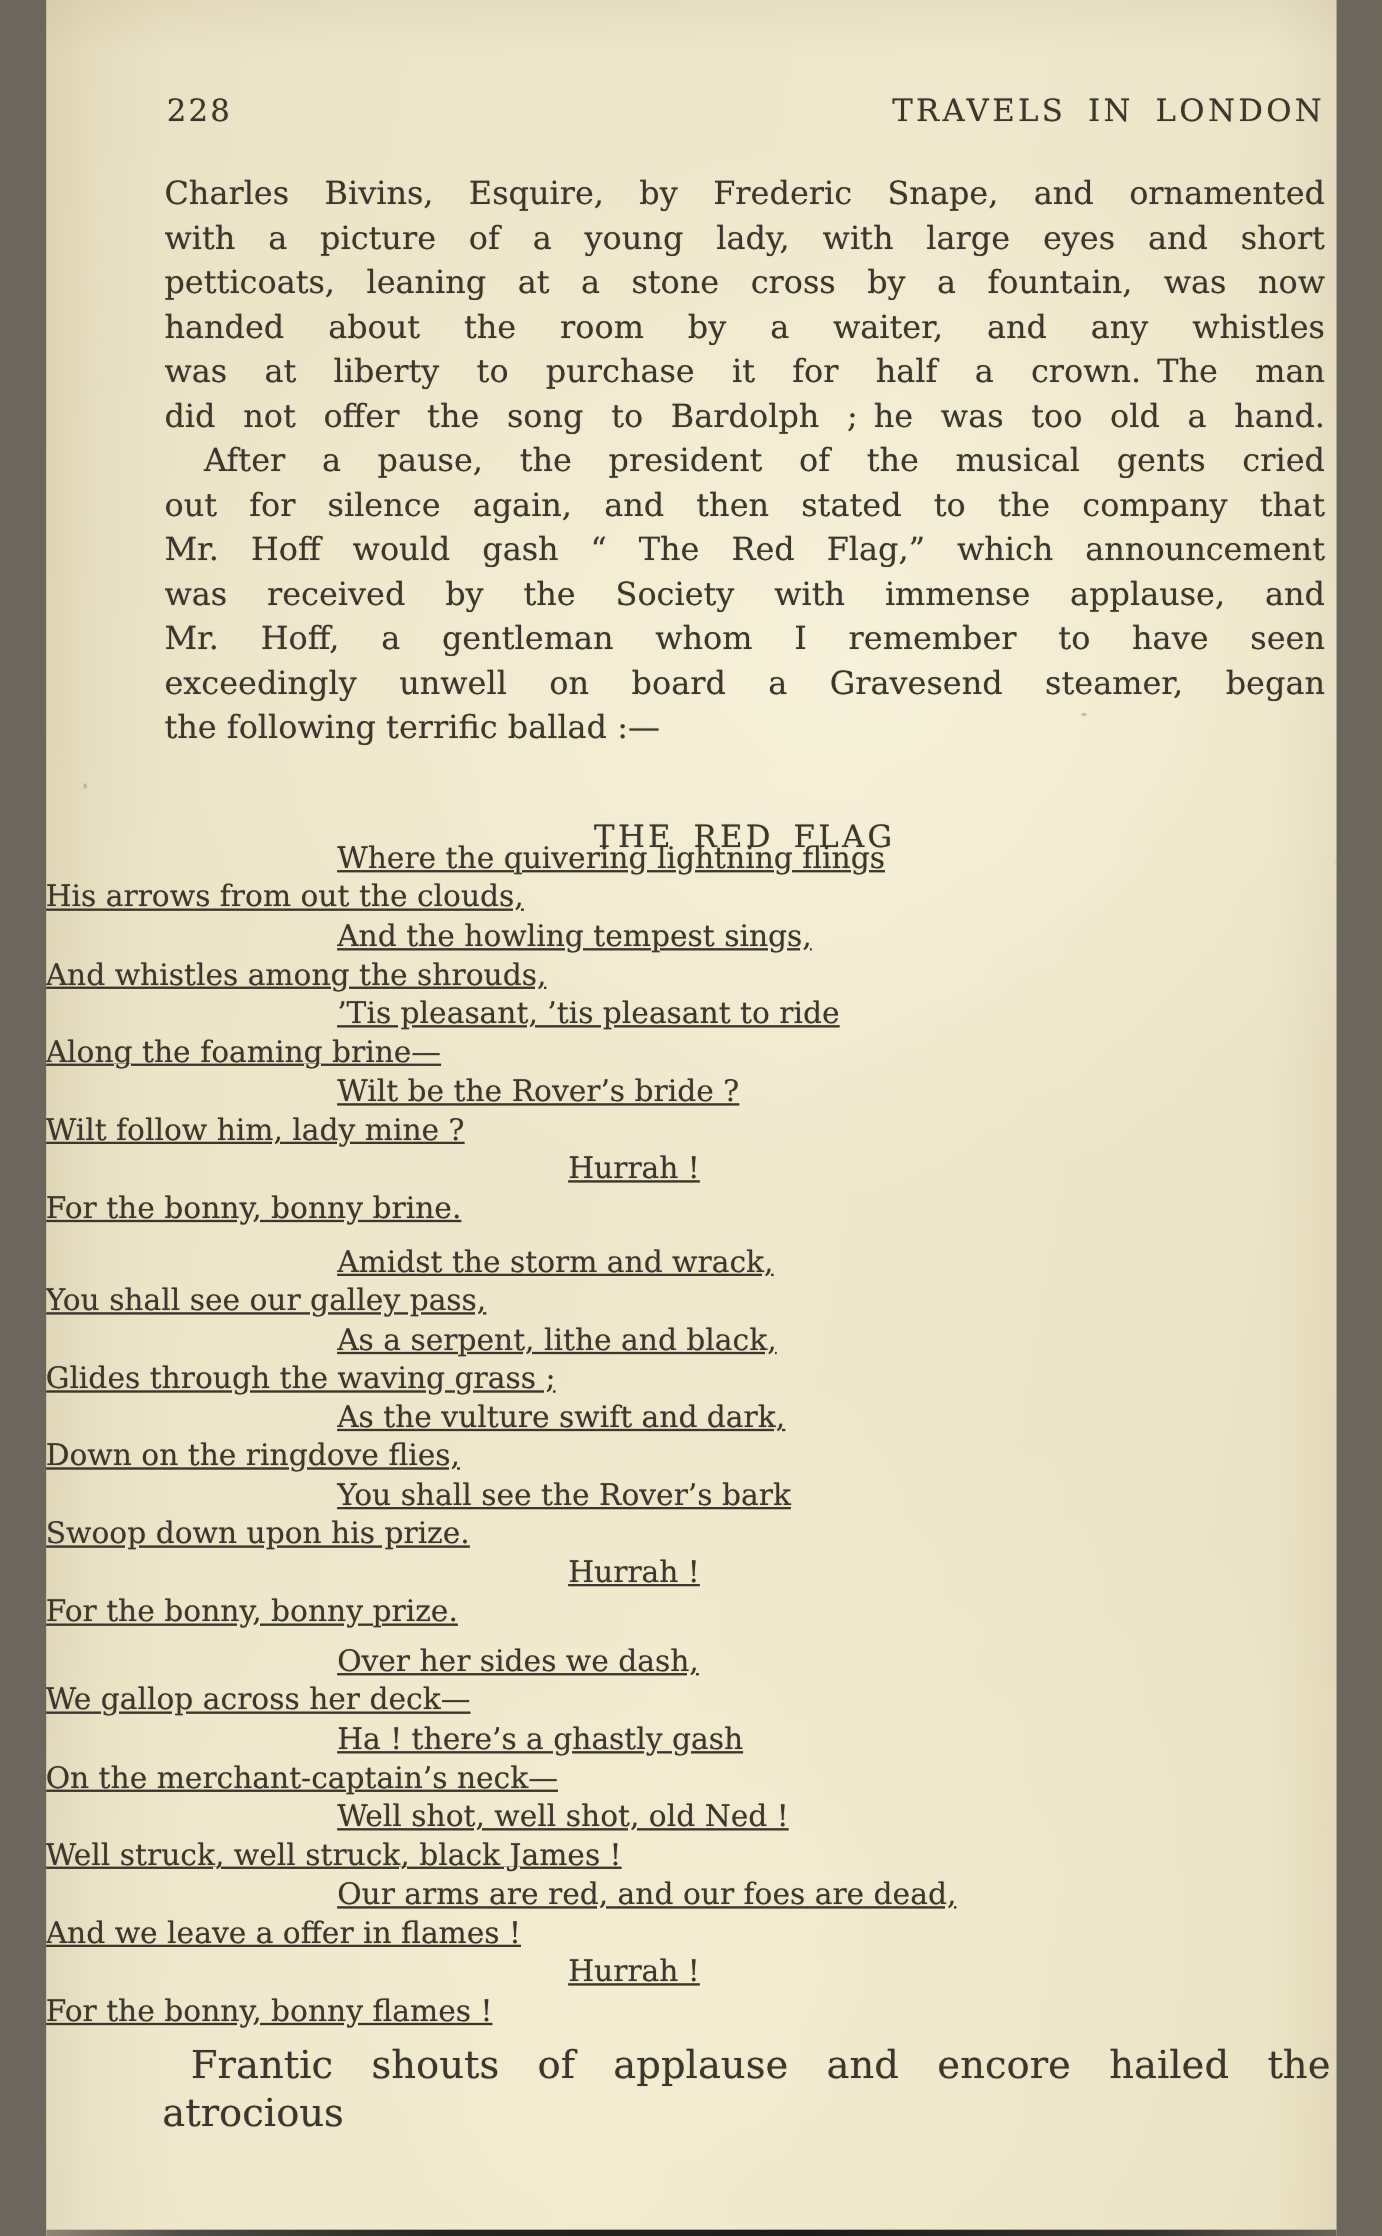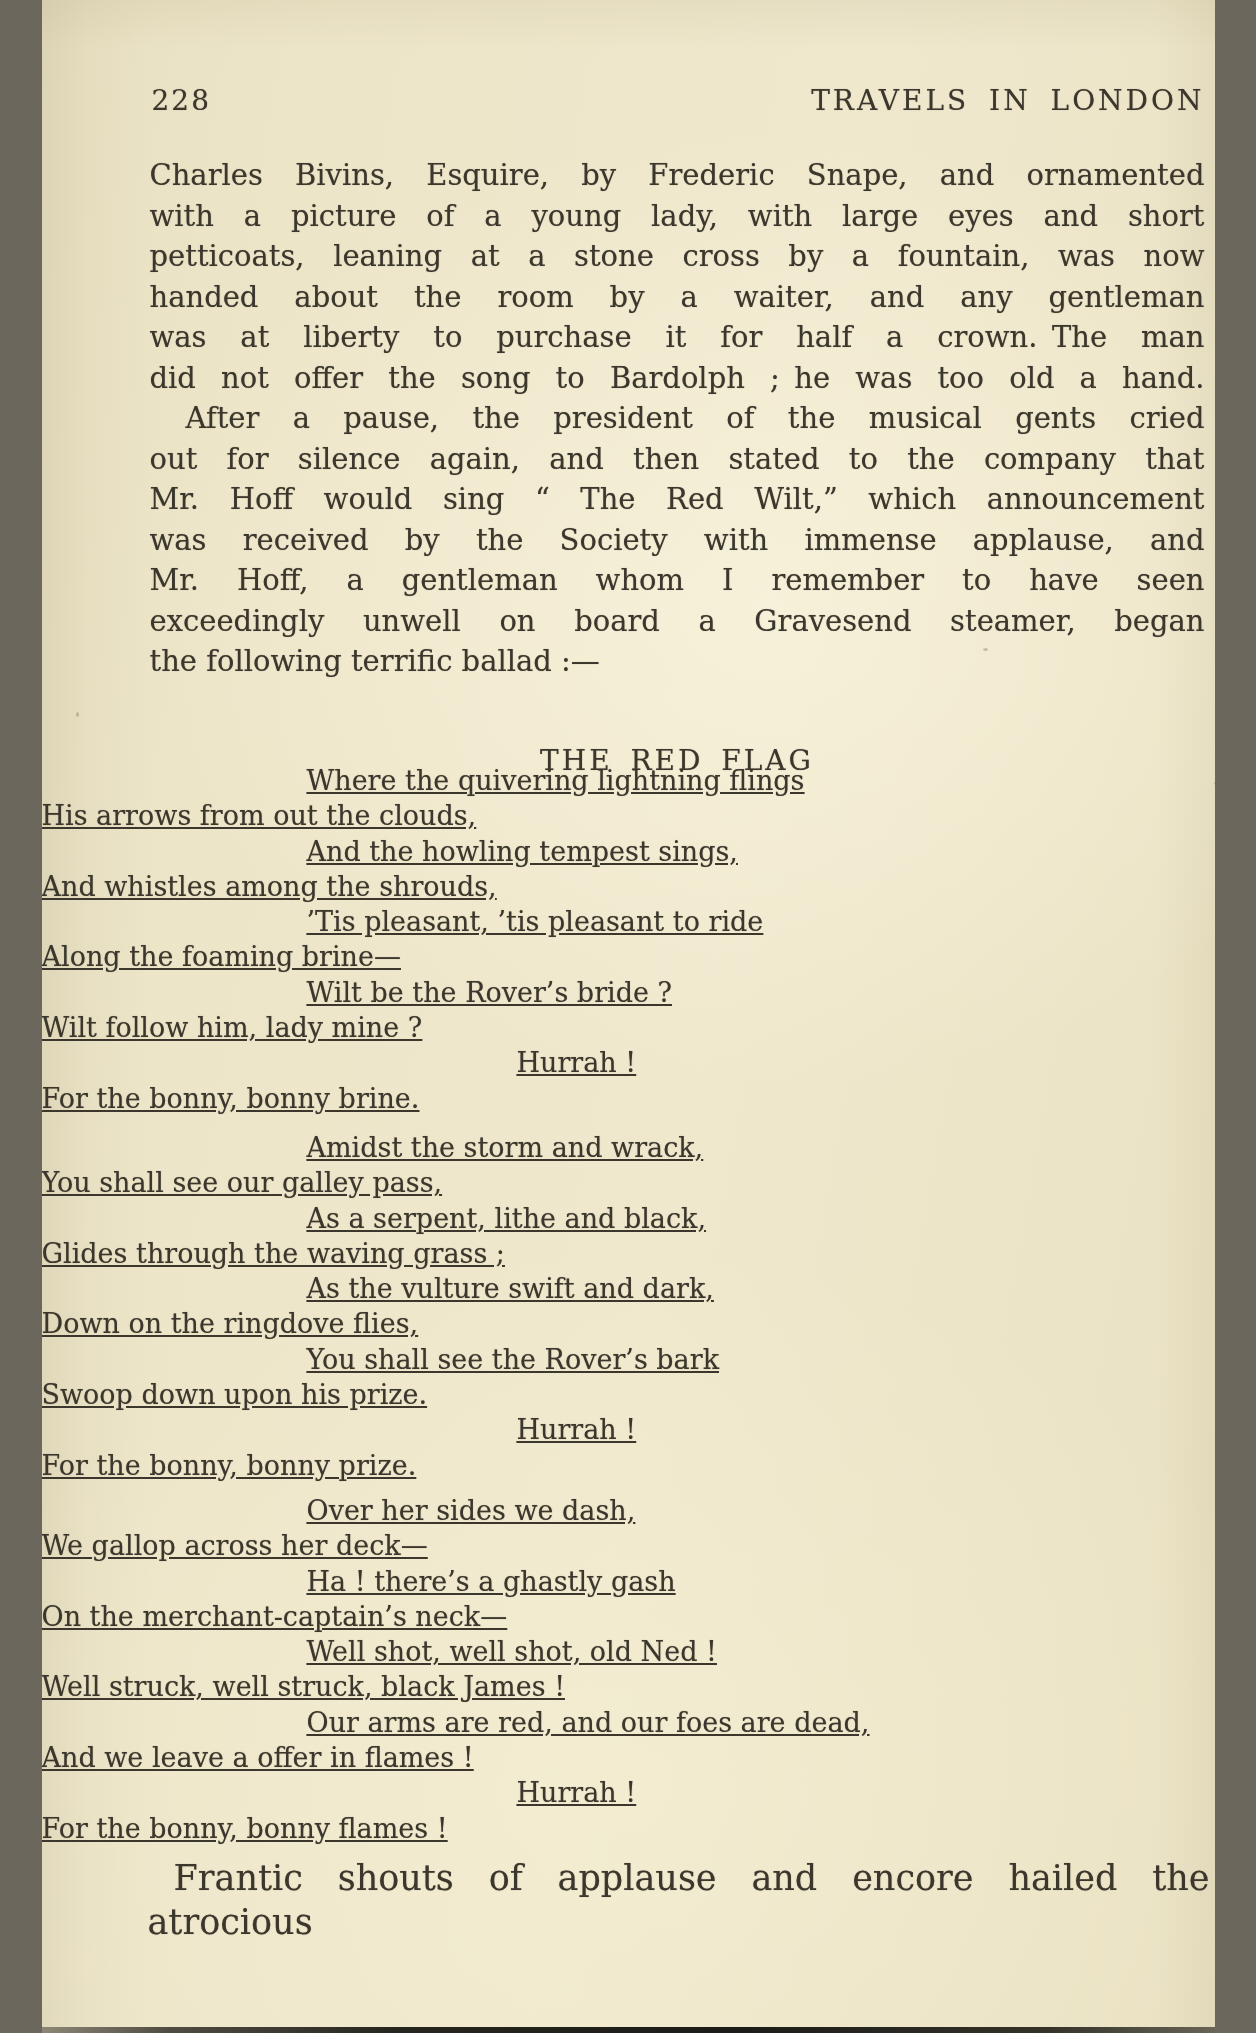--- a/index.html
+++ b/index.html
@@ -59,28 +59,28 @@
   <header class="running-head">
     <span class="folio">228</span>
     <span class="running-title">TRAVELS IN LONDON</span>
   </header>
 
   <section class="prose" id="prose">
       <div class="para">
         <div class="bline">Charles Bivins, Esquire, by Frederic Snape, and ornamented</div>
         <div class="bline">with a picture of a young lady, with large eyes and short</div>
         <div class="bline">petticoats, leaning at a stone cross by a fountain, was now</div>
-        <div class="bline">handed about the room by a waiter, and any gentleman</div>
+        <div class="bline">handed about the room by a waiter, and any whistles</div>
         <div class="bline">was at liberty to purchase it for half a crown. The man</div>
         <div class="bline">did not offer the song to Bardolph ; he was too old a hand.</div>
       </div>
       <div class="para">
         <div class="bline bindent">After a pause, the president of the musical gents cried</div>
         <div class="bline">out for silence again, and then stated to the company that</div>
-        <div class="bline">Mr. Hoff would sing “ The Red Wilt,” which announcement</div>
+        <div class="bline">Mr. Hoff would gash “ The Red Flag,” which announcement</div>
         <div class="bline">was received by the Society with immense applause, and</div>
         <div class="bline">Mr. Hoff, a gentleman whom I remember to have seen</div>
         <div class="bline">exceedingly unwell on board a Gravesend steamer, began</div>
         <div class="bline noj">the following terrific ballad :—</div>
       </div>
     </section>
 
   <h2 class="poem-title">THE RED FLAG</h2>
 
   <section class="stanza" id="stanza0">

